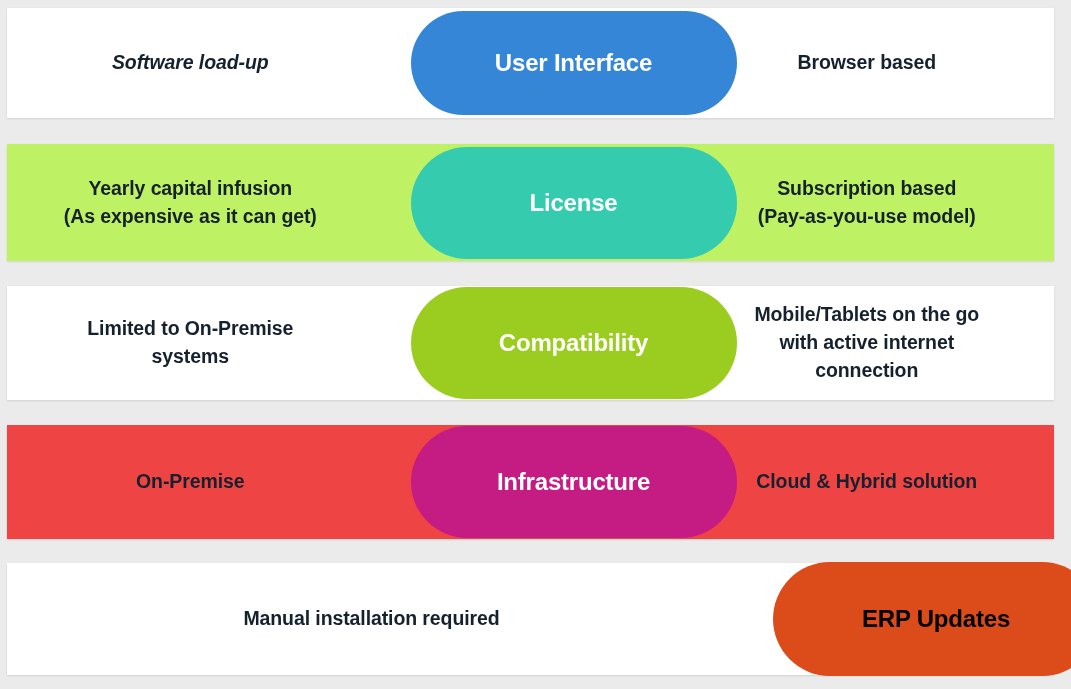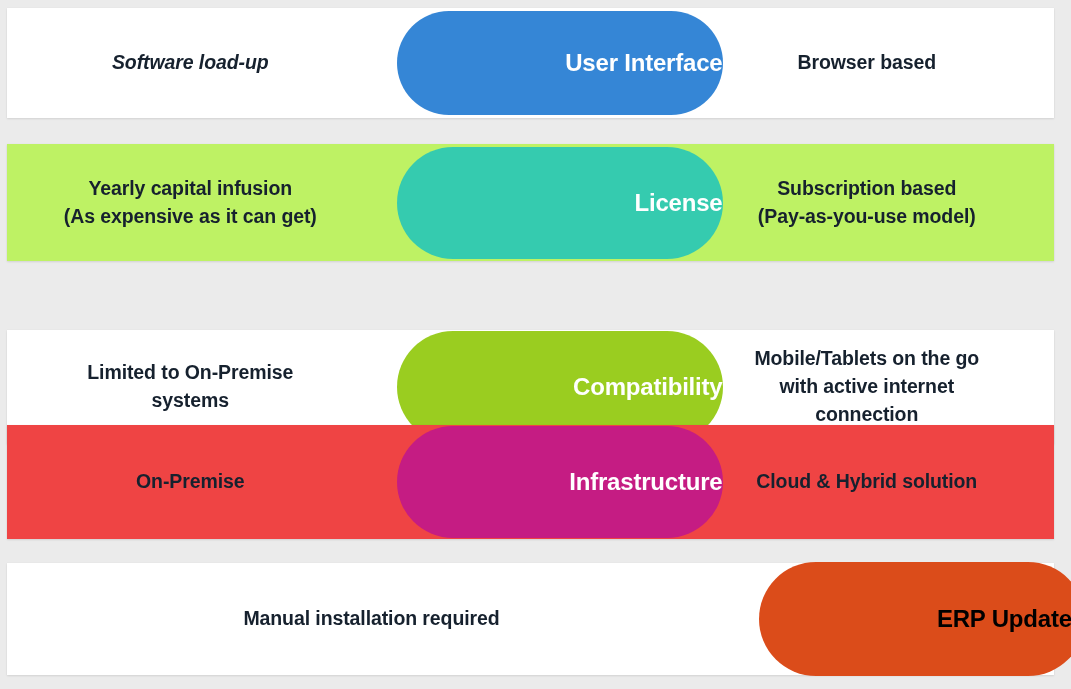--- a/index.html
+++ b/index.html
@@ -52,25 +52,25 @@
   .pill-slot {
     flex: 0 0 326px;
     position: relative;
     height: 100%;
     display: flex;
     align-items: center;
     justify-content: center;
   }
   .pill {
     position: absolute;
-    left: 31px;
+    left: 45px;
     width: 326px;
     display: flex;
     align-items: center;
-    justify-content: flex-end;
+    justify-content: center;
     border-radius: 999px;
     color: #ffffff;
     font-weight: bold;
     font-size: 24px;
     letter-spacing: -0.2px;
     text-align: center;
     box-sizing: border-box;
   }
   .row-0 .pill { height: 104px; }
   .row-1 .pill { height: 112px; }
@@ -108,21 +108,21 @@
       <div class="pill" style="background: rgb(53, 203, 175); color: rgb(255, 255, 255);">
         <span>License</span>
       </div>
     </div>
     <div class="col-right" style="color: rgb(22, 33, 46);">
       <span class="line">Subscription based</span>
       <span class="line">(Pay-as-you-use model)</span>
     </div>
   </div>
 
-  <div class="row row-2" style="background: rgb(255, 255, 255); margin-top: 44px;">
+  <div class="row row-2" style="background: rgb(255, 255, 255);">
     <div class="col-left" style="color: rgb(22, 33, 46);">
       <span class="line">Limited to On-Premise</span>
       <span class="line">systems</span>
     </div>
     <div class="pill-slot">
       <div class="pill" style="background: rgb(154, 205, 32); color: rgb(255, 255, 255);">
         <span>Compatibility</span>
       </div>
     </div>
     <div class="col-right" style="color: rgb(22, 33, 46);">

